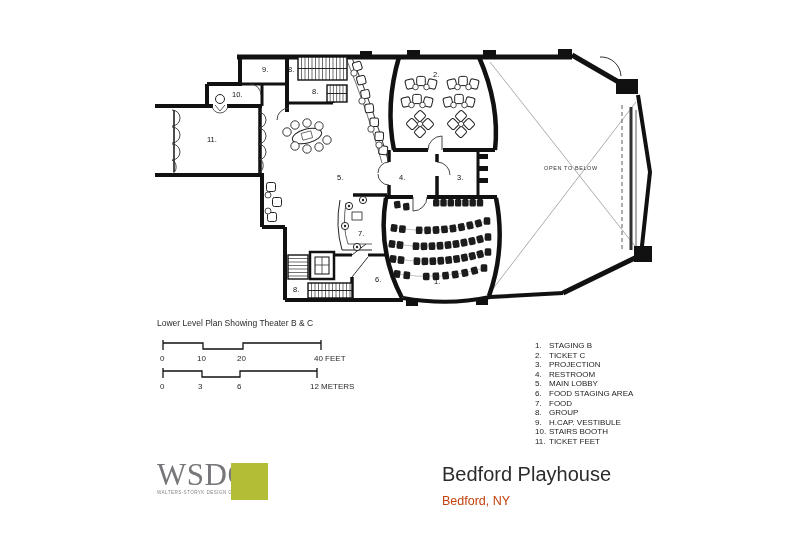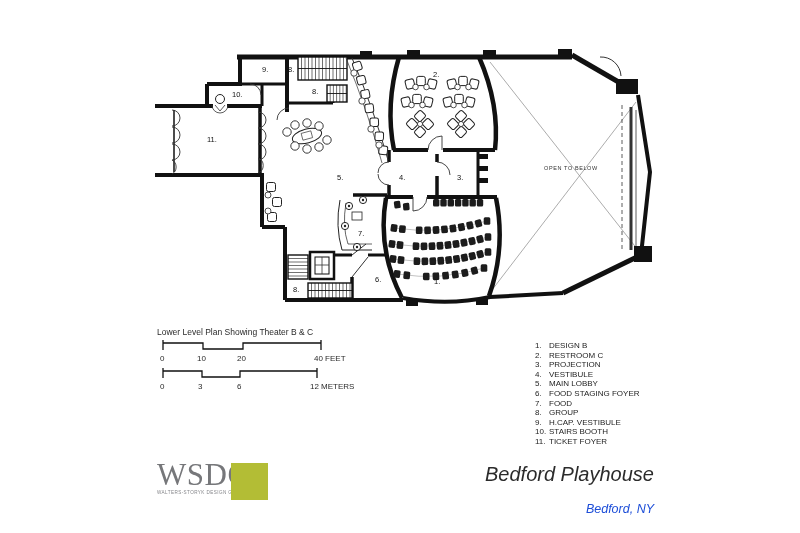--- a/index.html
+++ b/index.html
@@ -8,37 +8,37 @@
   
   #plan-svg{left:140px;top:35px;width:530px;height:280px;}
   .wall{stroke:#111;fill:none;}
   .thin{stroke:#333;fill:none;}
   .guide{stroke:#888;fill:none;}
   .furn{stroke:#222;fill:#fff;}
   .seat{fill:#1c1c1c;stroke:none;}
   .roomlbl{font-family:"Liberation Sans",sans-serif;font-size:7.5px;fill:#111;}
   .openlbl{font-family:"Liberation Sans",sans-serif;font-size:5.5px;letter-spacing:.6px;fill:#333;}
   
-  #plan-caption{left:157px;top:327px;font-size:8.5px;color:#2a2a2a;}
+  #plan-caption{left:157px;top:318px;font-size:8.5px;color:#2a2a2a;}
   #scale-svg{left:150px;top:333px;width:230px;height:62px;}
   .scaletxt{font-family:"Liberation Sans",sans-serif;font-size:8px;fill:#2a2a2a;}
   
   #legend{left:535px;top:341px;font-size:8px;line-height:9.6px;color:#1d1d1d;}
   .legend-row{display:flex;}
   .legend-num{width:14px;flex:0 0 14px;}
   
   #logo{left:157px;top:461px;width:180px;height:44px;}
   #logo-acronym{font-family:"Liberation Serif",serif;font-size:31px;line-height:28px;color:#76777a;letter-spacing:.5px;}
   #logo-accent{display:inline-block;width:4px;height:9px;transform:skewX(-12deg);margin-left:1px;}
   #logo-tagline{font-size:4.6px;letter-spacing:.42px;color:#85868a;margin-top:1px;white-space:nowrap;}
   #logo-square{position:absolute;left:74px;top:2px;width:37px;height:37px;}
   
-  #title-block{left:454px;top:463px;width:200px;text-align:right;font-style:italic;}
+  #title-block{left:442px;top:463px;width:200px;}
   #project-title{font-size:20px;color:#2b2b2b;}
-  #project-location{font-size:12.5px;color:#1d4ed8;margin-top:16px;}
+  #project-location{font-size:12.5px;color:#c2410c;margin-top:8px;}
 </style>
 </head>
 <body>
 
 <svg id="plan-svg" class="abs" viewBox="140 35 530 280">
 
   <g>
     <path class="guide" stroke-width="0.7" d="M490,62 L638,250"></path>
     <path class="guide" stroke-width="0.7" d="M492,290 L636,102"></path>
     <path class="thin" stroke-width="0.8" stroke-dasharray="4,3" d="M622,105 V252"></path>
@@ -344,61 +344,61 @@
     <text class="scaletxt" x="160" y="389">0</text>
     <text class="scaletxt" x="198" y="389">3</text>
     <text class="scaletxt" x="237" y="389">6</text>
     <text class="scaletxt" x="310" y="389">12 METERS</text>
   </g>
 </svg>
 
 <div id="legend" class="abs">
     <div class="legend-row">
       <span class="legend-num">1.</span>
-      <span>DESIGN B</span>
+      <span>STAGING B</span>
     </div>
     <div class="legend-row">
       <span class="legend-num">2.</span>
-      <span>RESTROOM C</span>
+      <span>TICKET C</span>
     </div>
     <div class="legend-row">
       <span class="legend-num">3.</span>
       <span>PROJECTION</span>
     </div>
     <div class="legend-row">
       <span class="legend-num">4.</span>
-      <span>VESTIBULE</span>
+      <span>RESTROOM</span>
     </div>
     <div class="legend-row">
       <span class="legend-num">5.</span>
       <span>MAIN LOBBY</span>
     </div>
     <div class="legend-row">
       <span class="legend-num">6.</span>
-      <span>FOOD STAGING FOYER</span>
+      <span>FOOD STAGING AREA</span>
     </div>
     <div class="legend-row">
       <span class="legend-num">7.</span>
       <span>FOOD</span>
     </div>
     <div class="legend-row">
       <span class="legend-num">8.</span>
       <span>GROUP</span>
     </div>
     <div class="legend-row">
       <span class="legend-num">9.</span>
       <span>H.CAP. VESTIBULE</span>
     </div>
     <div class="legend-row">
       <span class="legend-num">10.</span>
       <span>STAIRS BOOTH</span>
     </div>
     <div class="legend-row">
       <span class="legend-num">11.</span>
-      <span>TICKET FOYER</span>
+      <span>TICKET FEET</span>
     </div>
   </div>
 
 <div id="logo" class="abs">
   <div id="logo-acronym" style="color: rgb(118, 119, 122);"><span>WSDG</span><span id="logo-accent" style="background: rgb(179, 189, 53);"></span></div>
   <div id="logo-tagline">WALTERS-STORYK DESIGN GROUP</div>
   <div id="logo-square" style="background: rgb(179, 189, 53);"></div>
 </div>
 
 <div id="title-block" class="abs">

